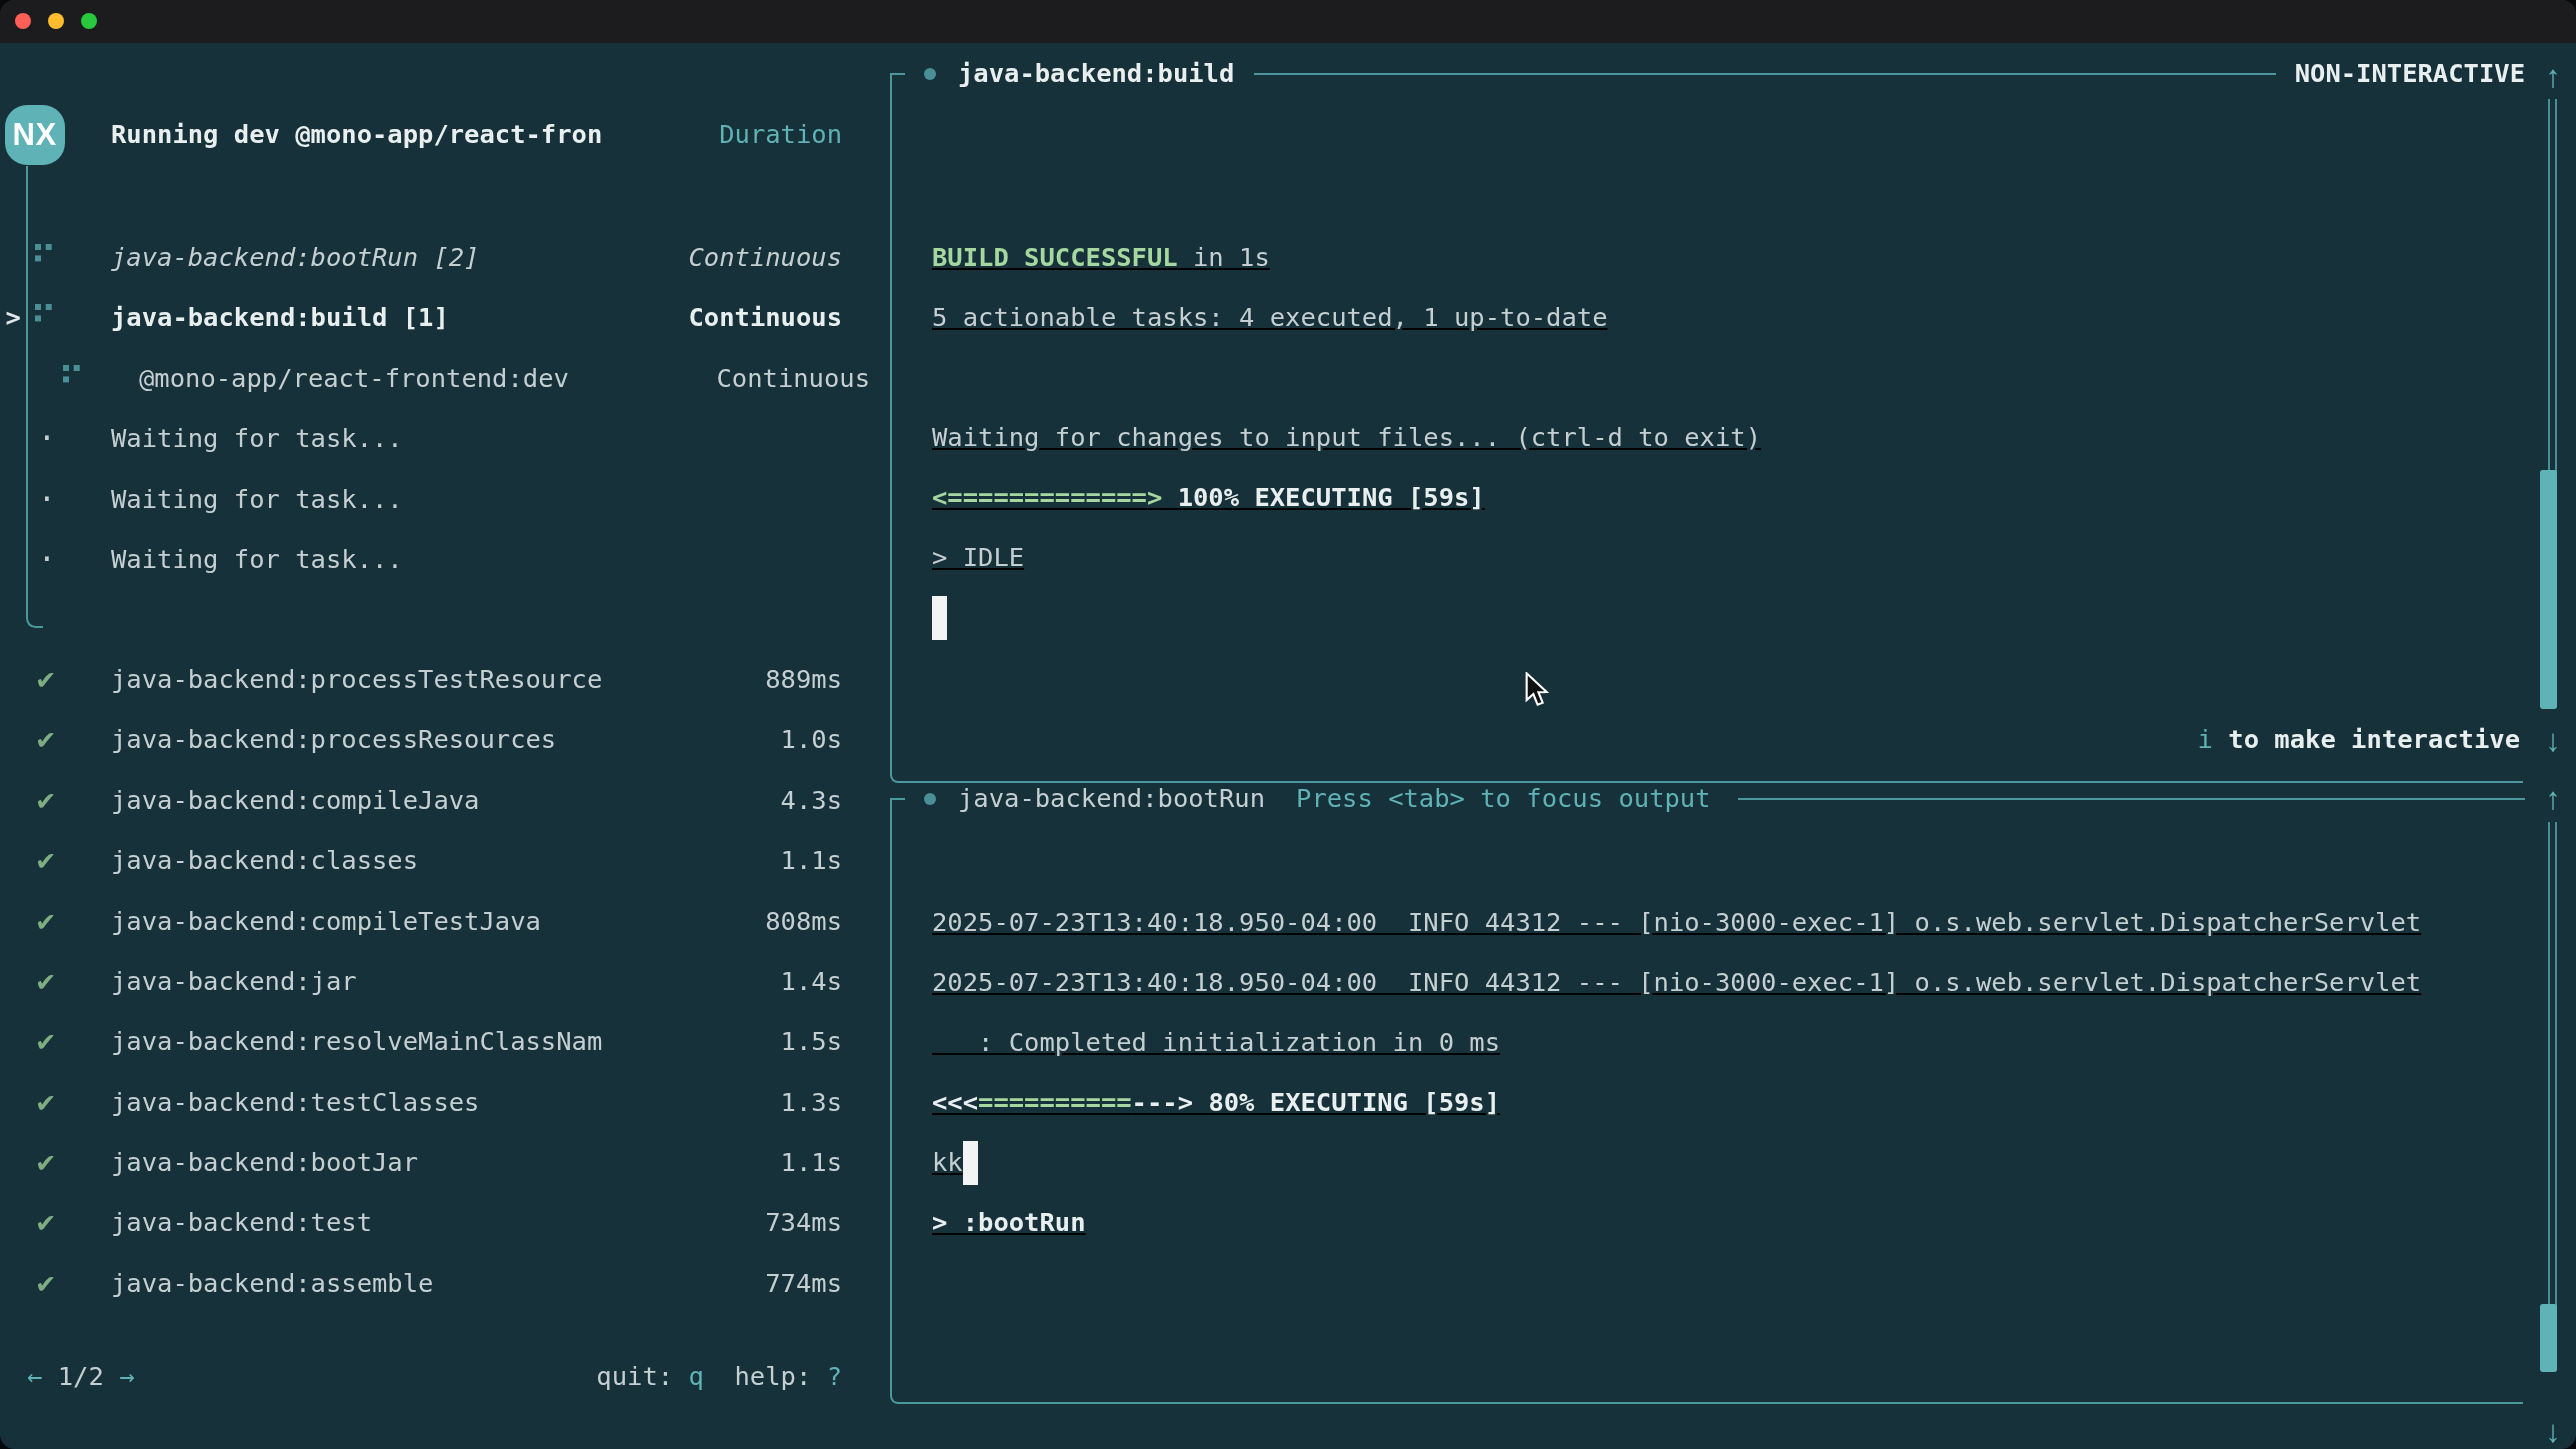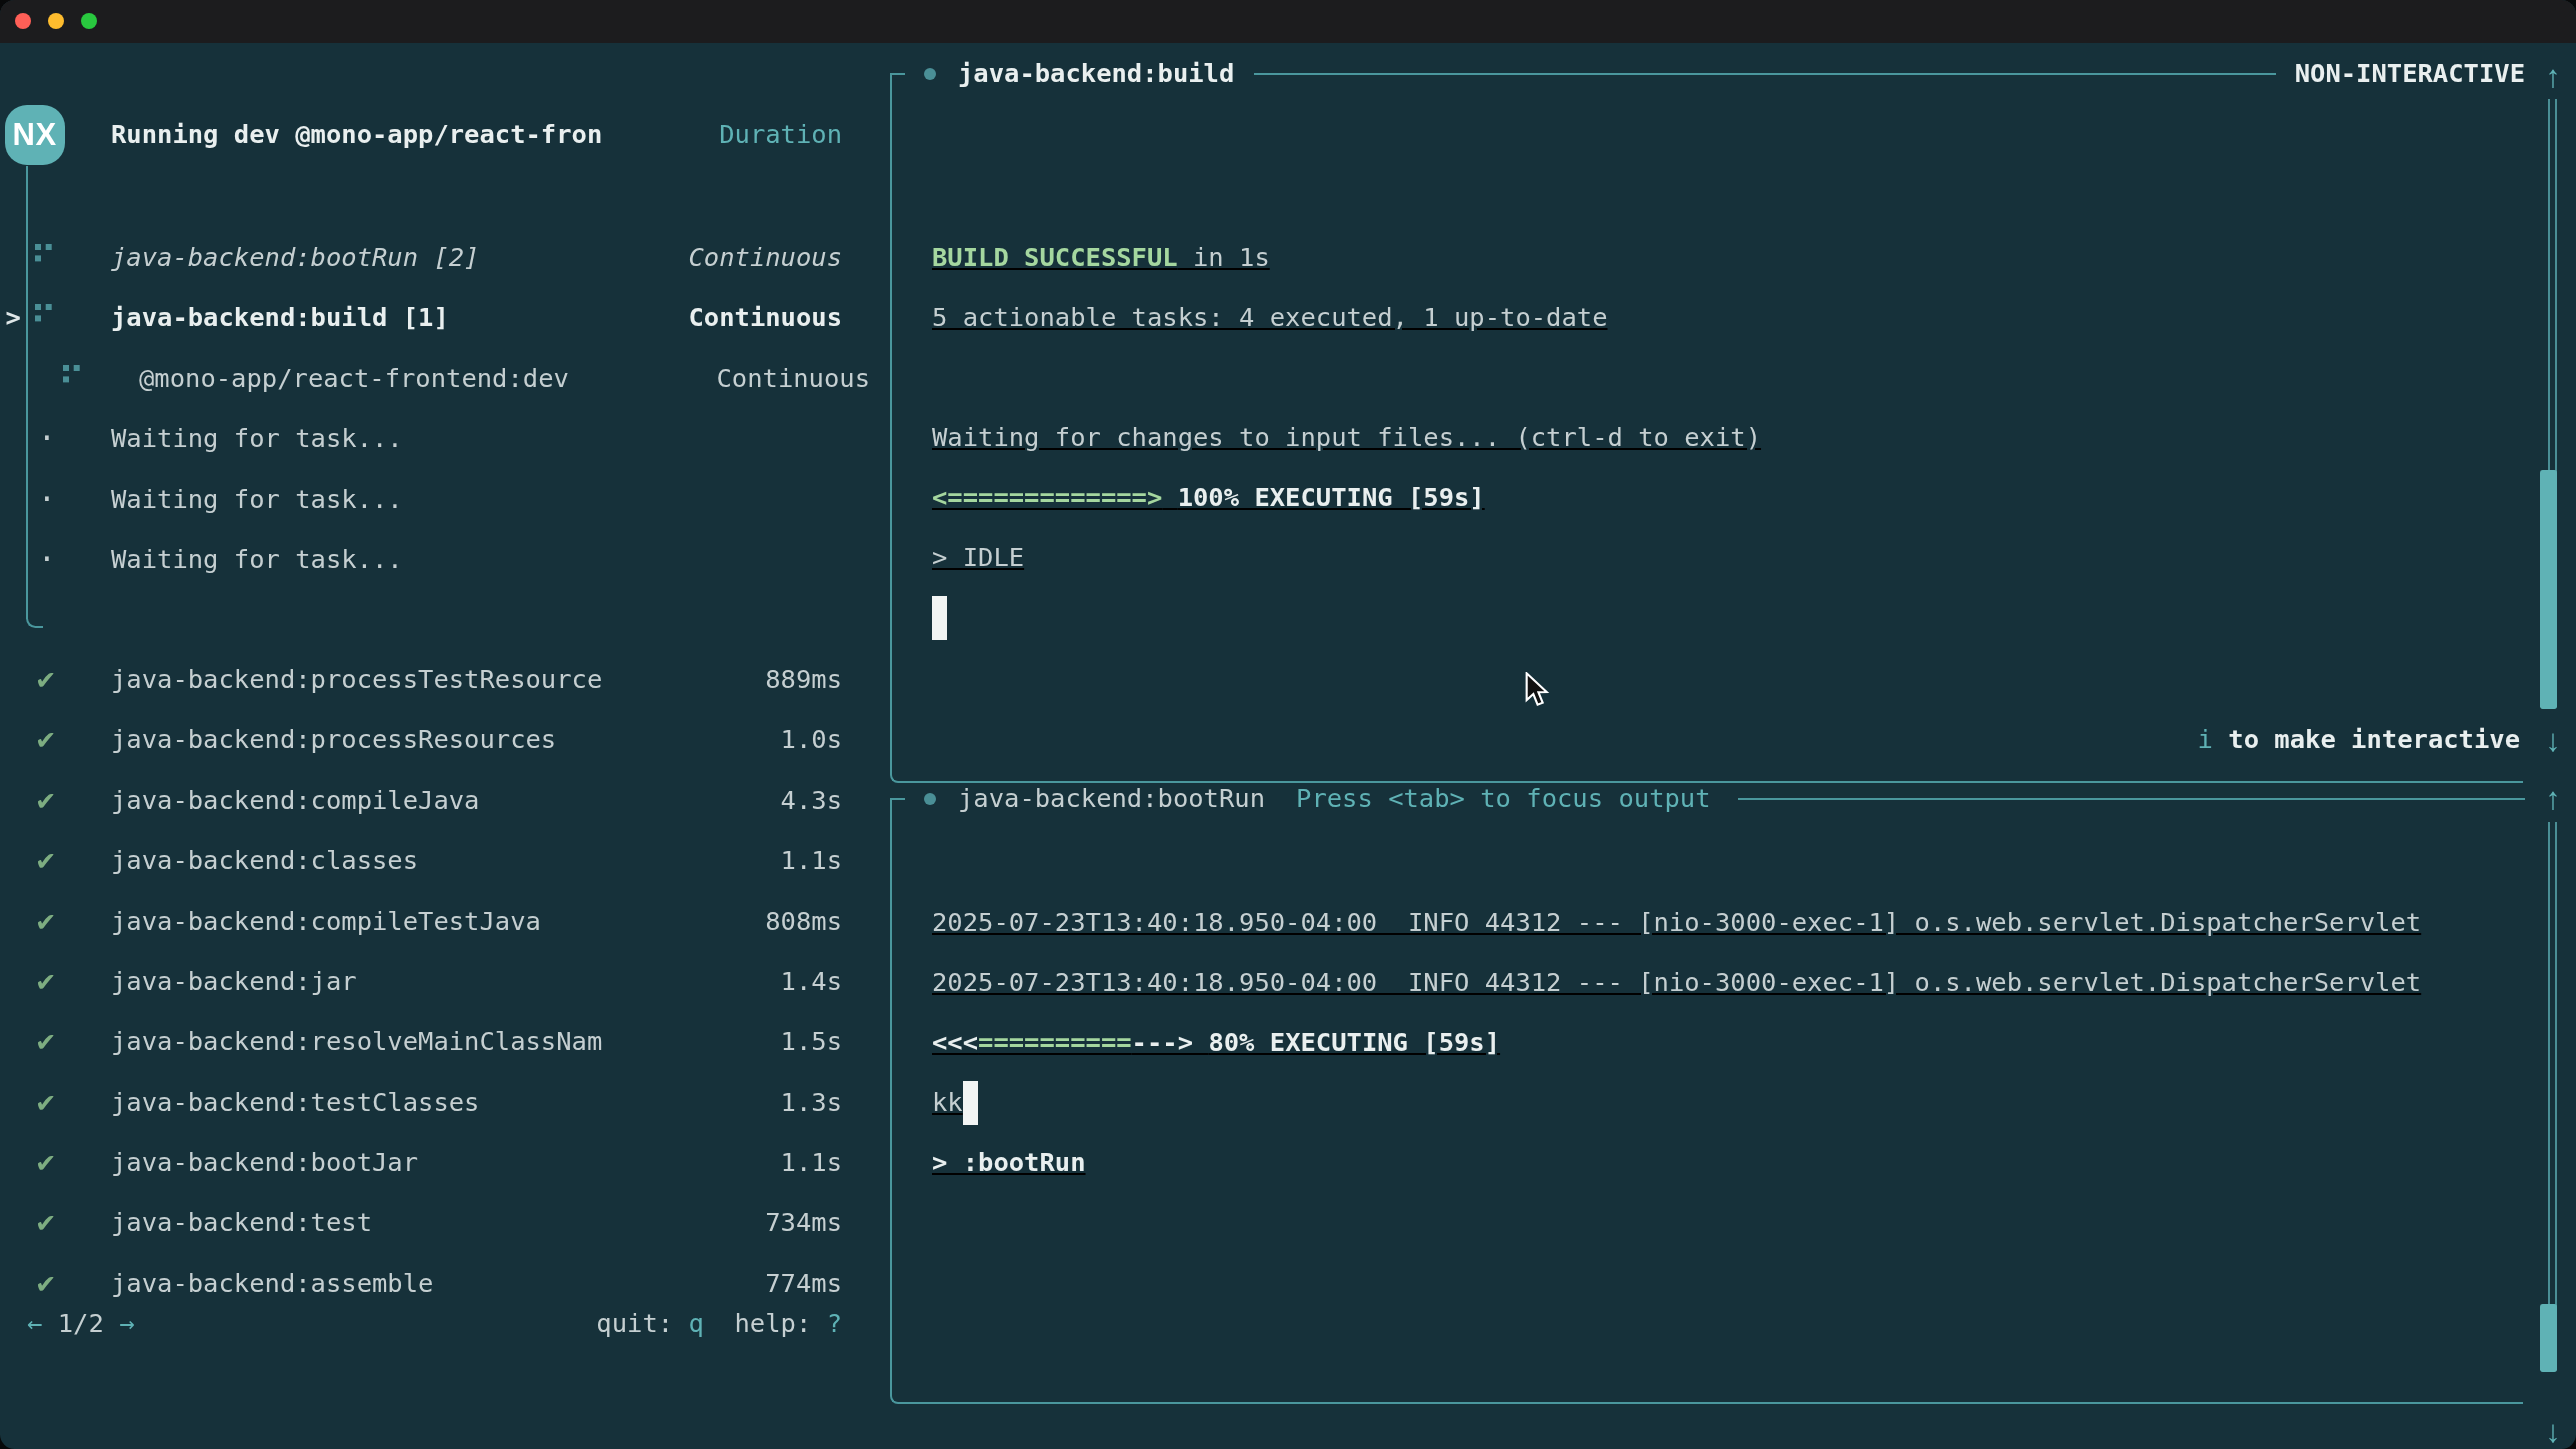--- a/index.html
+++ b/index.html
@@ -27,21 +27,21 @@
     border-left:2px solid var(--border);border-bottom:2px solid var(--border);border-bottom-left-radius:9.4px;}
   .side-row{position:absolute;left:0;width:842px;height:60px;display:flex;align-items:center;}
   .side-row .label{position:absolute;left:111px;}
   .side-row .value{position:absolute;right:0;text-align:right;}
   .side-row.selected .label,.side-row.selected .value{color:var(--bright);font-weight:bold;}
   .sel-arrow{position:absolute;left:5.4px;color:#dfe7e8;font-weight:bold;}
   .spinner{position:absolute;left:35px;top:16px;width:6px;height:6px;background:var(--muted);
     box-shadow:10.7px 0 0 var(--muted),0 11.4px 0 var(--muted);}
   .bullet{position:absolute;left:38px;color:var(--text);font-size:29.5px;}
   .check{position:absolute;left:35px;color:var(--check);font-size:25.5px;}
-  #side-footer{position:absolute;left:27px;top:1294px;width:815px;height:60px;display:flex;align-items:center;justify-content:space-between;}
+  #side-footer{position:absolute;left:27px;top:1347px;width:815px;height:60px;display:flex;align-items:center;justify-content:space-between;}
   
   .panel{position:absolute;left:890px;width:1633px;border-left:2px solid var(--border);
     border-bottom:2px solid var(--border);border-bottom-left-radius:8px;}
   .panel-header{position:absolute;left:-2px;top:-19px;width:1635px;height:36px;display:flex;align-items:center;}
   .hstub{width:14.8px;height:2px;background:var(--border);margin-right:19px;flex:none;}
   .hdot{width:12.7px;height:12.7px;border-radius:50%;background:var(--muted);margin-right:21.5px;flex:none;}
   .hline{flex:1;height:2px;background:var(--border);}
   .panel-content{position:absolute;left:40px;right:27px;text-decoration:underline;}
   .trow{height:60px;display:flex;align-items:center;}
   .cursor-block{display:inline-block;width:14.8px;height:44px;background:var(--cursor);vertical-align:middle;}
@@ -224,20 +224,23 @@
       <span class="hline"></span>
     </div>
     <div class="panel-content" style="top:93px;">
         <div class="trow">
           <span class="t">2025-07-23T13:40:18.950-04:00  INFO 44312 --- [nio-3000-exec-1] o.s.web.servlet.DispatcherServlet</span>
         </div>
         <div class="trow">
           <span class="t">2025-07-23T13:40:18.950-04:00  INFO 44312 --- [nio-3000-exec-1] o.s.web.servlet.DispatcherServlet</span>
         </div>
         <div class="trow">
+          <span class="t">   : Completed initialization in 0 ms</span>
+        </div>
+        <div class="trow">
           <span class="t bright">&lt;&lt;&lt;</span>
           <span class="t green">==========</span>
           <span class="t bright">---&gt;</span>
           <span class="t"> </span>
           <span class="t bright">80% EXECUTING [59s]</span>
         </div>
         <div class="trow">
           <span class="t">kk</span>
           <span class="cursor-block"></span>
         </div>

